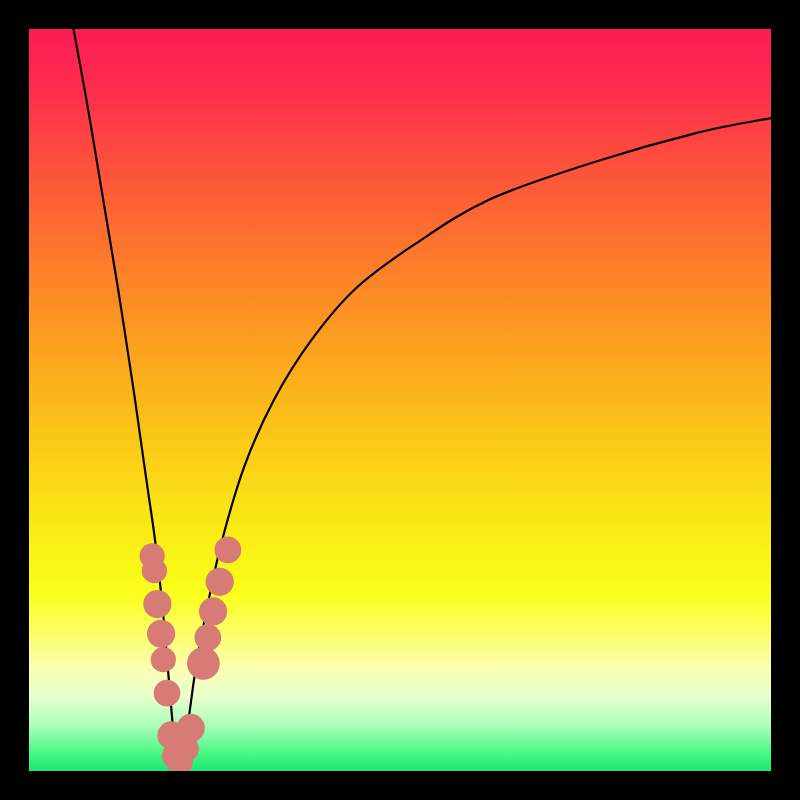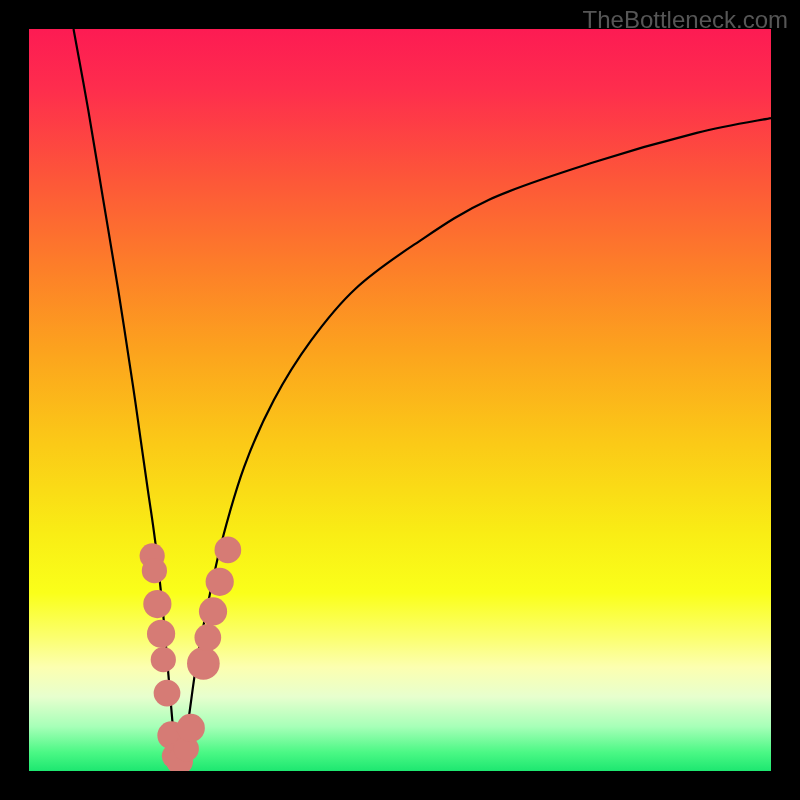--- a/index.html
+++ b/index.html
@@ -75,14 +75,13 @@
           <circle cx="157.304" cy="719.74" r="12.614" fill="#d67b75"></circle>
           <circle cx="161.756" cy="698.964" r="14.097999999999999" fill="#d67b75"></circle>
           <circle cx="174.36999999999998" cy="634.41" r="16.324" fill="#d67b75"></circle>
           <circle cx="178.822" cy="608.44" r="13.356000000000002" fill="#d67b75"></circle>
           <circle cx="184.016" cy="582.47" r="14.097999999999999" fill="#d67b75"></circle>
           <circle cx="190.69400000000002" cy="552.79" r="14.097999999999999" fill="#d67b75"></circle>
           <circle cx="198.85600000000002" cy="520.884" r="13.356000000000002" fill="#d67b75"></circle>
         </g>
     </svg>
   </div>
-  <div class="watermark">TheBottleneck.com</div>
 </div>
 
 </body></html>

